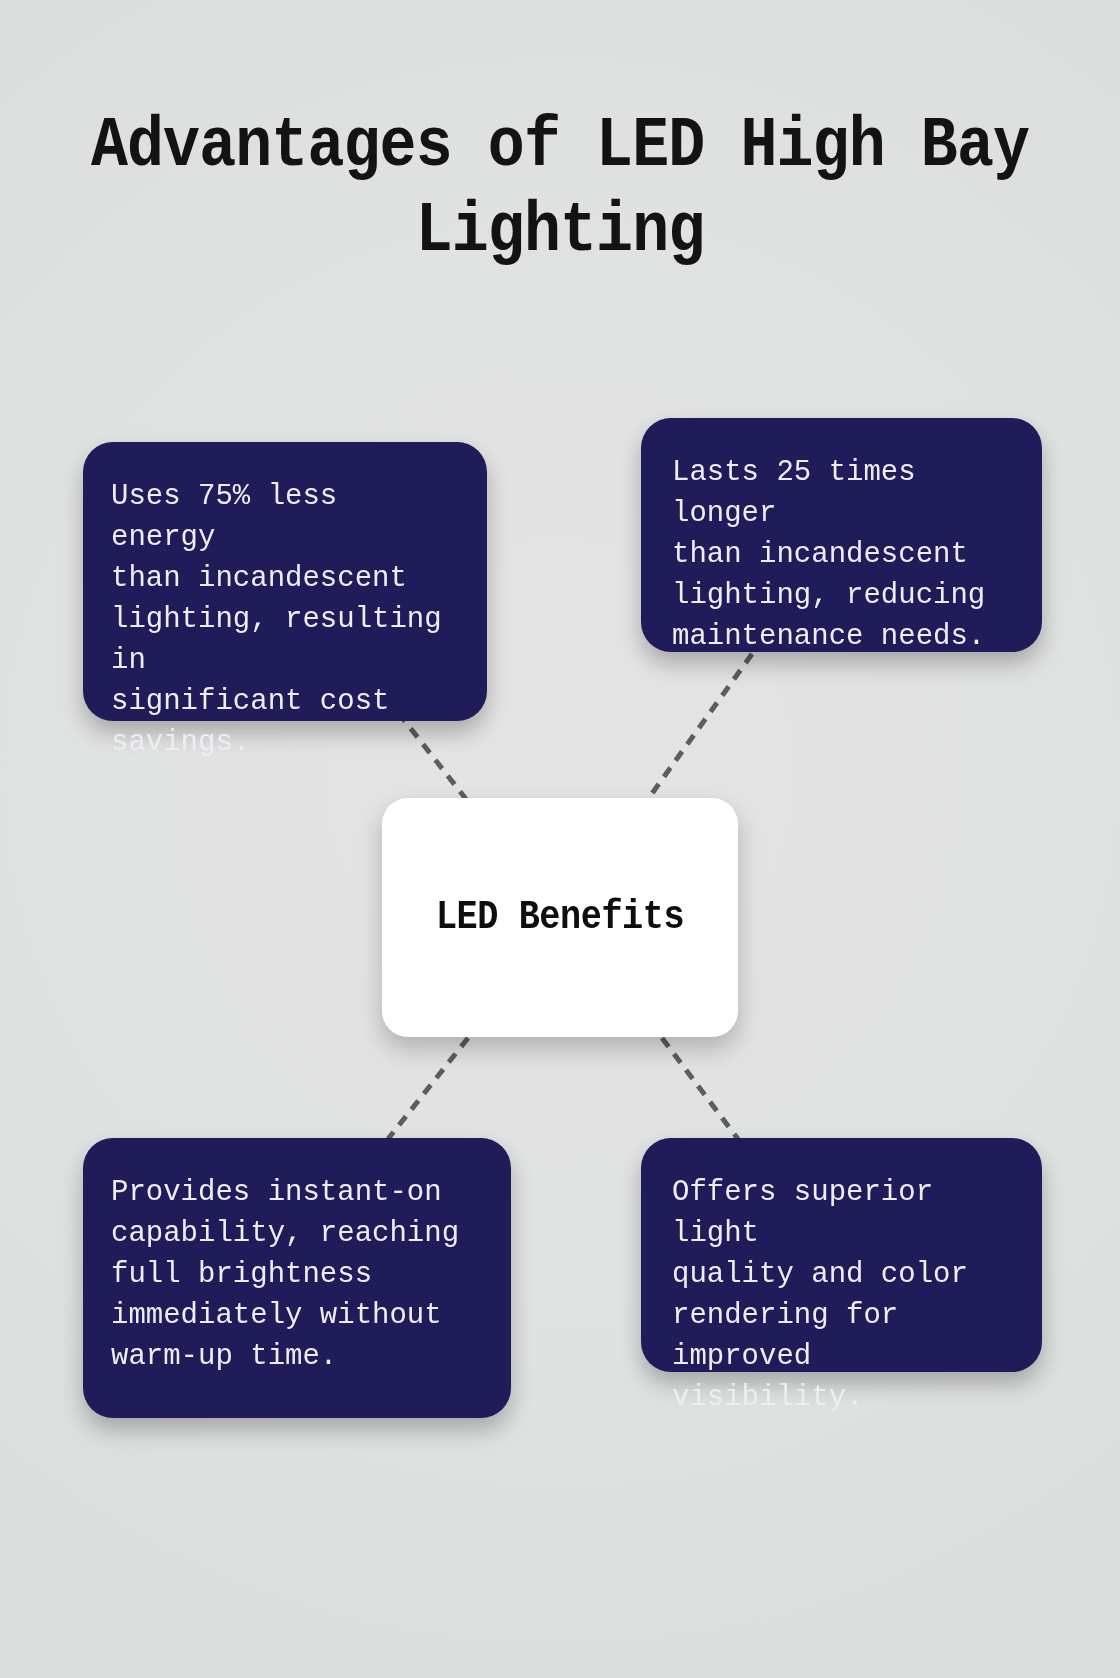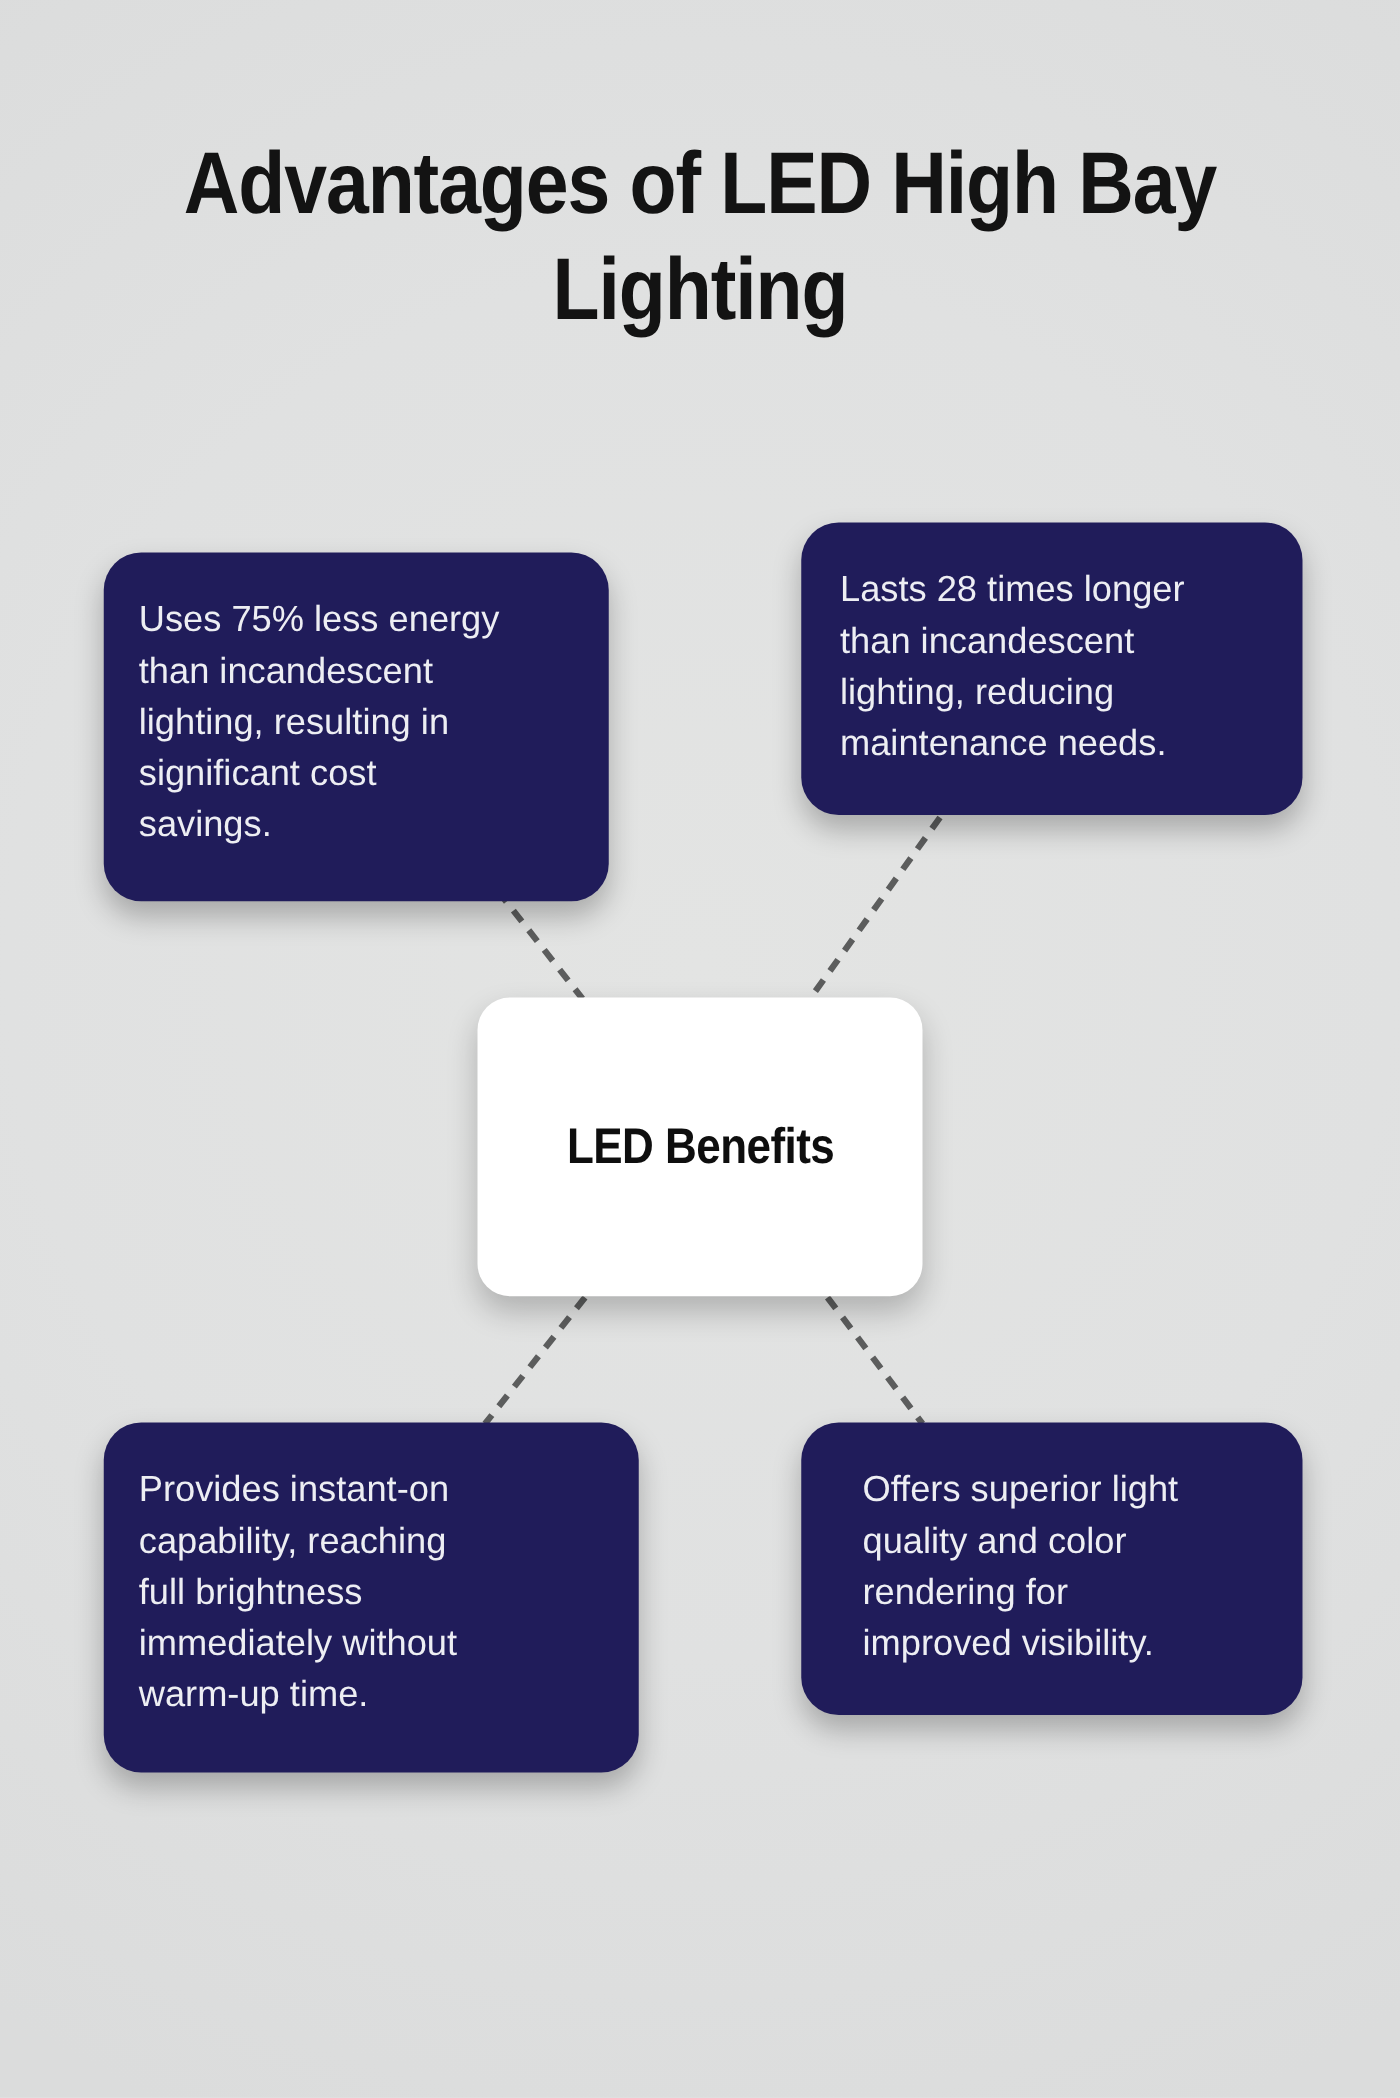--- a/index.html
+++ b/index.html
@@ -11,21 +11,21 @@
     --title-text:#131313;
     --connector:#5c5d5d;
     --logo-text:#2b292b;
   }
   *{margin:0;padding:0;box-sizing:border-box;}
   html,body{background:var(--background);}
   .canvas{
     position:relative;
     width:1120px;height:1678px;
     overflow:hidden;
-    font-family:Liberation Sans, sans-serif;
+    font-family:Liberation Mono, monospace;
     background:radial-gradient(ellipse 90% 60% at 50% 46%, #e3e4e3 0%, #e0e1e1 55%, #dbdcdc 100%);
   }
   .title{
     position:absolute;
     top:104px;left:0;width:100%;
     text-align:center;
     font-size:70px;line-height:85px;
     font-weight:700;
     letter-spacing:-1px;
     color:var(--title-text);
@@ -45,21 +45,21 @@
     border-radius:30px;
     box-shadow:0 12px 22px rgba(0,0,0,0.25);
     color:var(--box-text);
     font-size:29px;line-height:41px;
     padding:34px 28px;
   }
   .benefit-box p{white-space:pre-line;}
   .box-tl{left:83px;top:418px;width:404px;height:279px;margin-top:24px;}
   .box-tr{left:641px;top:418px;width:401px;height:234px;padding-left:31px;}
   .box-bl{left:83px;top:1138px;width:428px;height:280px;}
-  .box-br{left:641px;top:1138px;width:401px;height:234px;padding-left:49px;}
+  .box-br{left:641px;top:1138px;width:401px;height:234px;padding-left:31px;}
   .center-box{
     position:absolute;z-index:3;
     left:382px;top:798px;width:356px;height:239px;
     background:var(--center-box);
     border-radius:26px;
     box-shadow:0 12px 24px rgba(0,0,0,0.22);
     display:flex;align-items:center;justify-content:center;
   }
   .center-box span{
     font-size:40px;font-weight:700;
@@ -93,21 +93,21 @@
 
   <div class="benefit-box box-tl">
     <p>Uses 75% less energy
 than incandescent
 lighting, resulting in
 significant cost
 savings.</p>
   </div>
 
   <div class="benefit-box box-tr">
-    <p>Lasts 28 times longer
+    <p>Lasts 25 times longer
 than incandescent
 lighting, reducing
 maintenance needs.</p>
   </div>
 
   <div class="center-box">
     <span>LED Benefits</span>
   </div>
 
   <div class="benefit-box box-bl">

